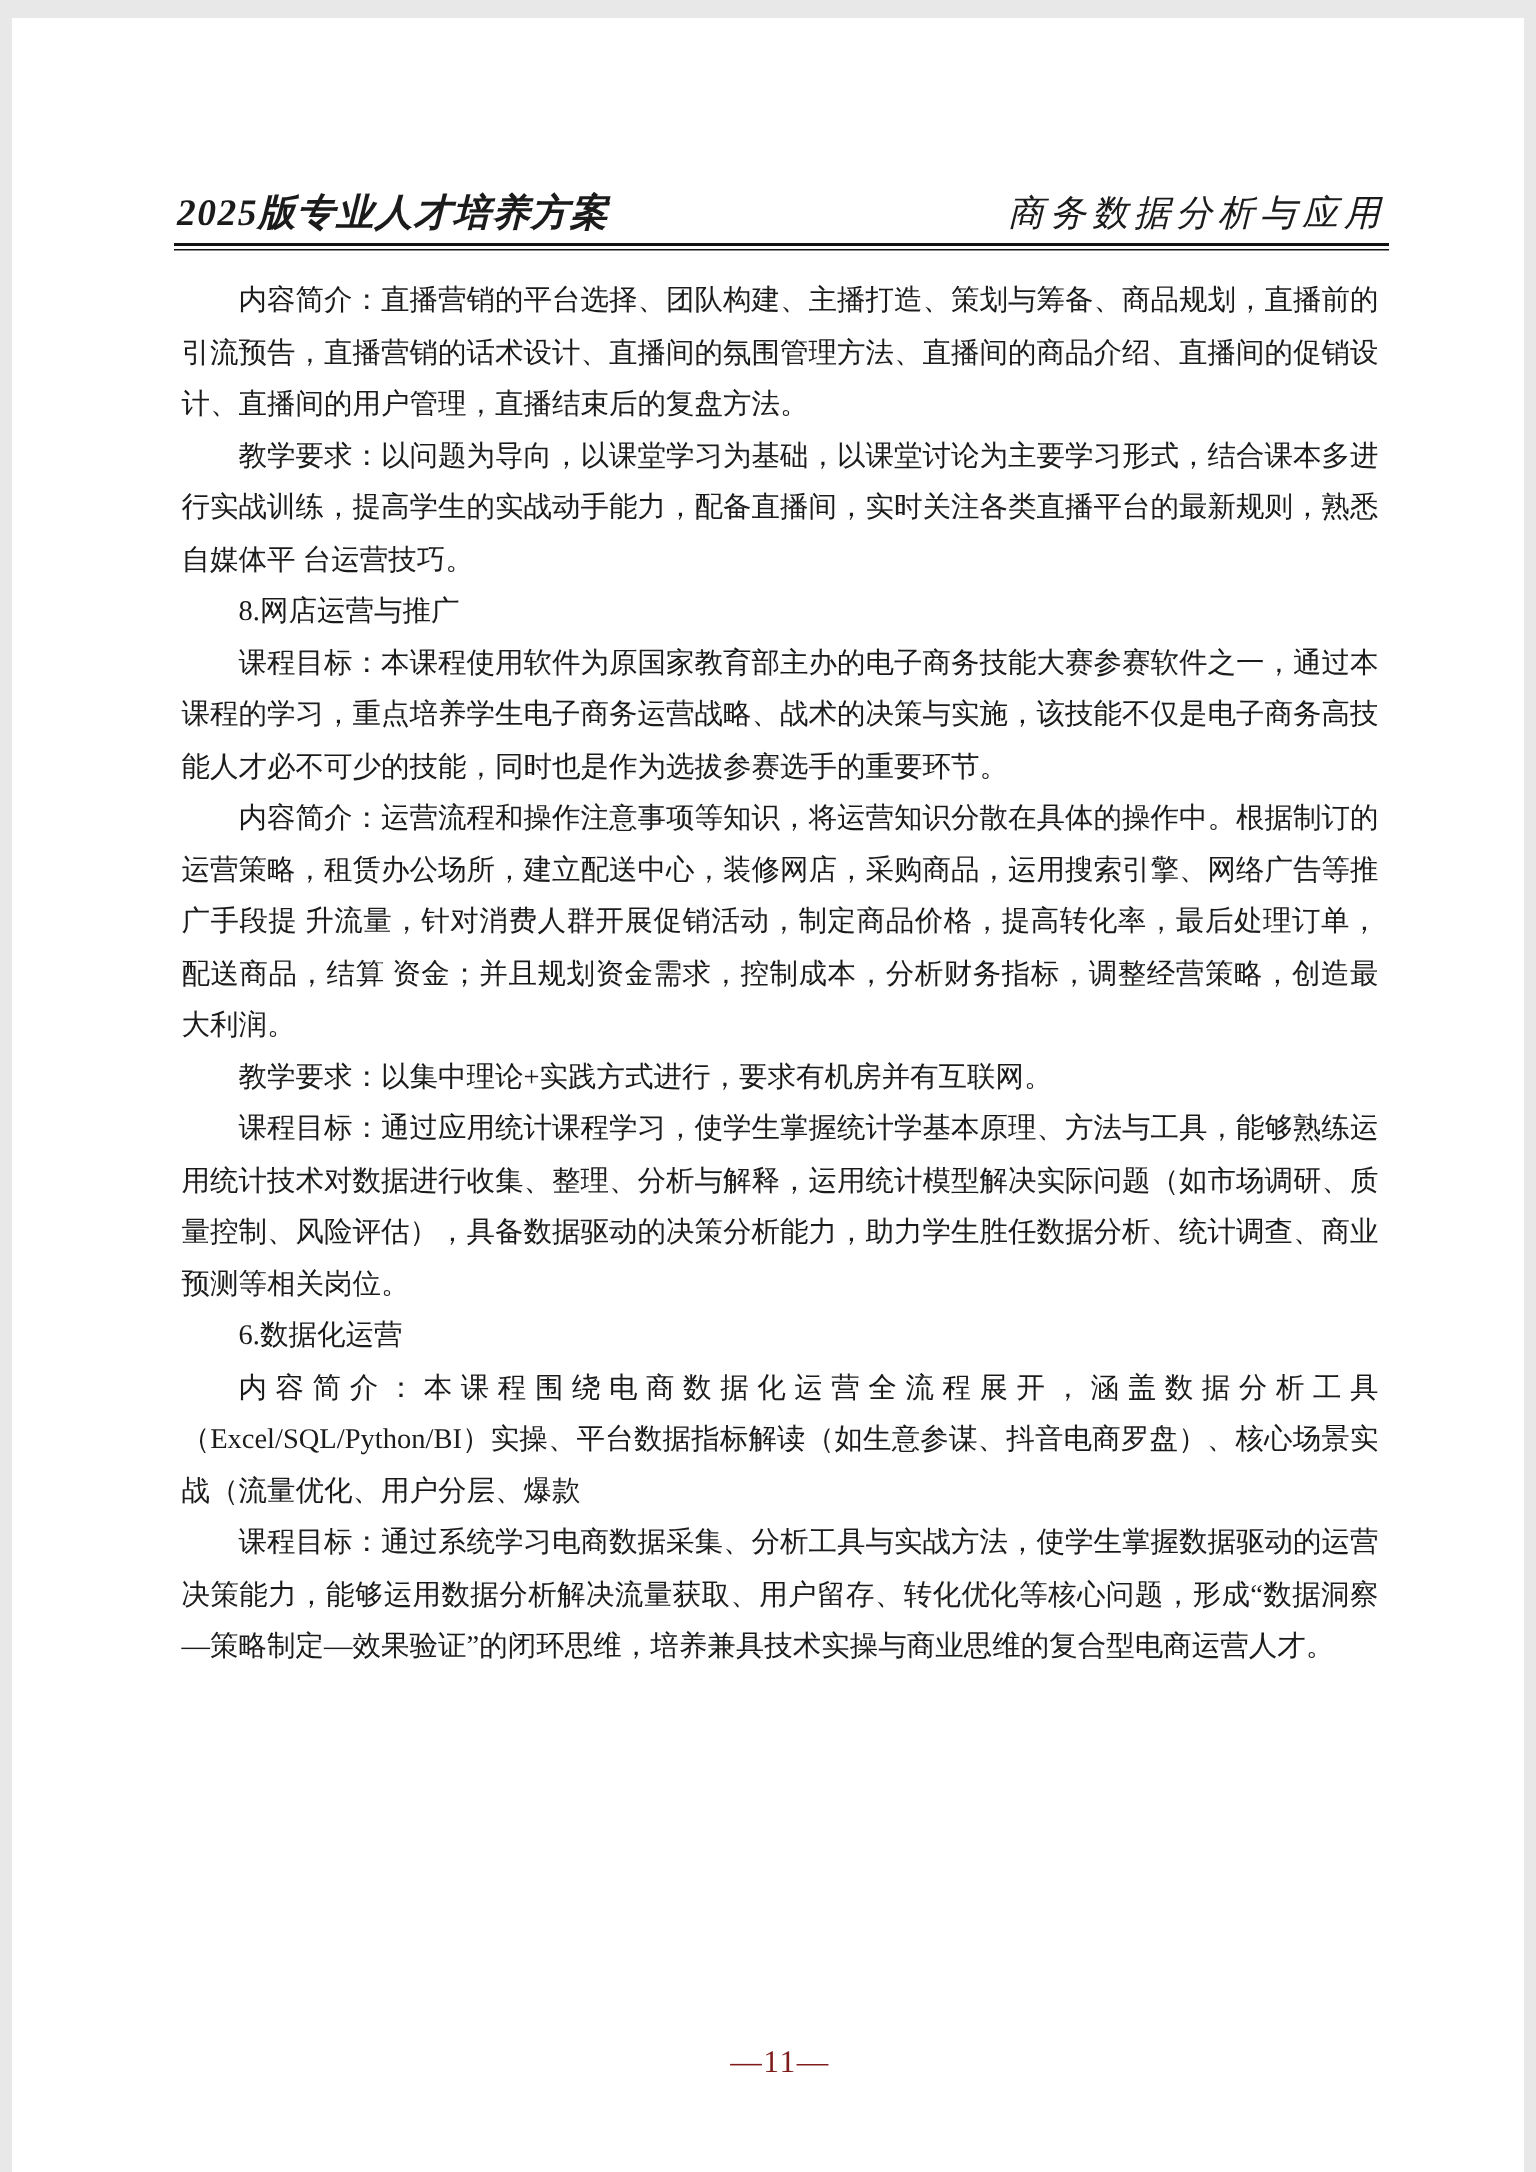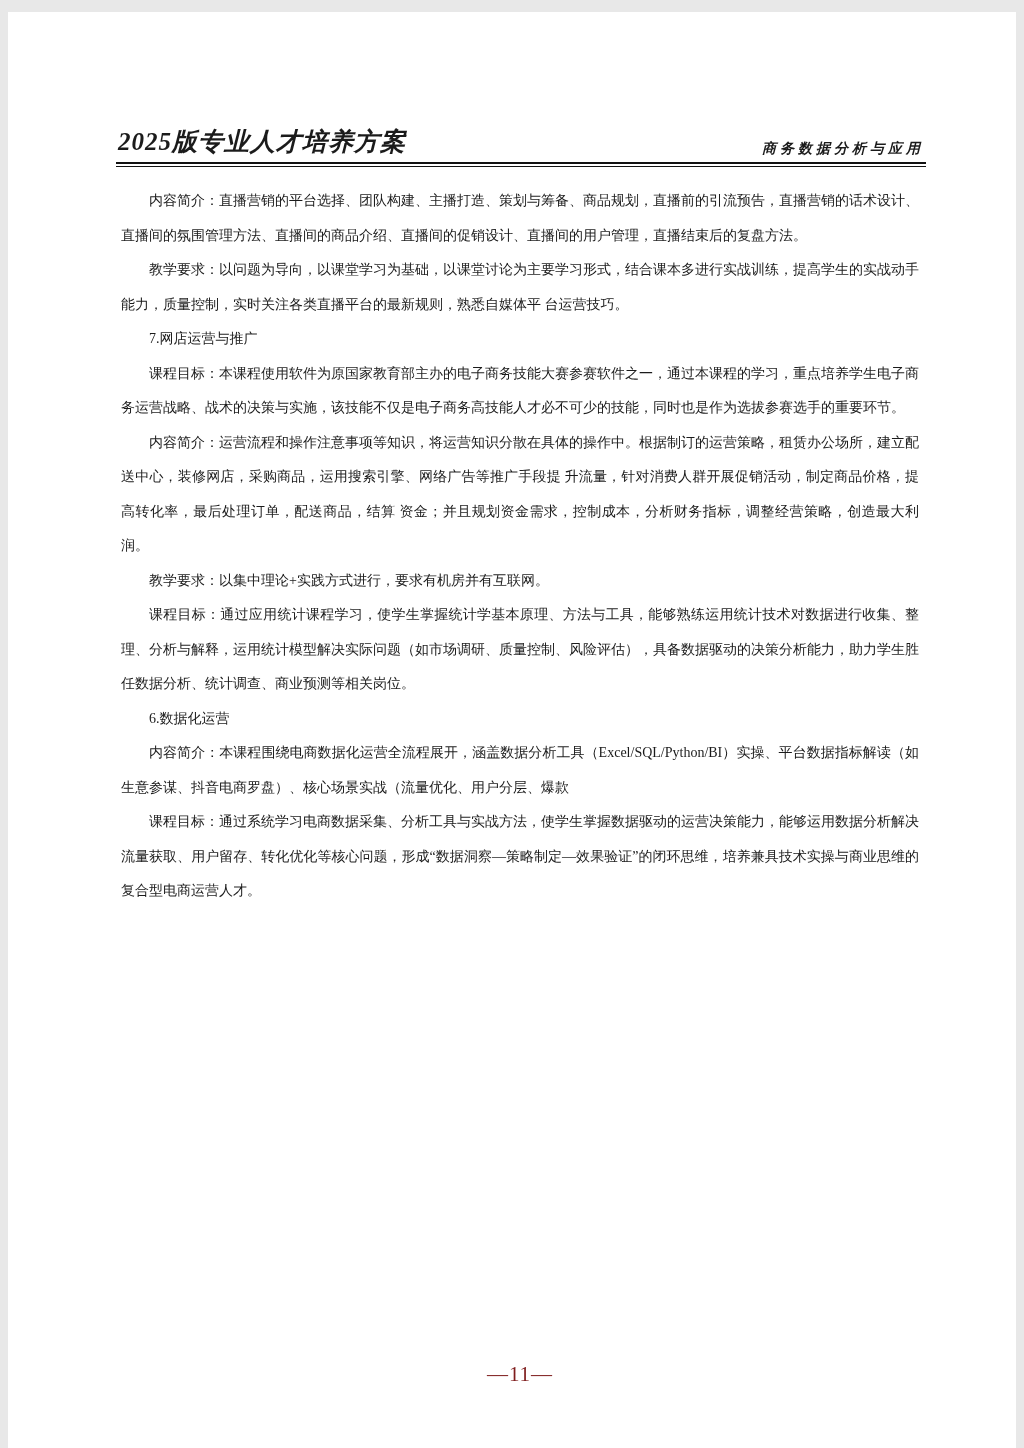--- a/index.html
+++ b/index.html
@@ -31,38 +31,38 @@
     padding: 0 2px 4px 2px;
   }
   .header-left {
     font-size: 25px;
     font-weight: bold;
     font-style: italic;
     letter-spacing: 1px;
     white-space: nowrap;
   }
   .header-right {
-    font-size: 14px;
-    font-weight: bold;
+    font-size: 24px;
+    font-weight: normal;
     font-style: italic;
     letter-spacing: 4px;
     white-space: nowrap;
   }
   .header-rule {
     height: 2px;
     border-top: 2.5px solid #121212;
     border-bottom: 1.5px solid #121212;
   }
   
   .content {
     position: absolute;
     left: 113px;
     top: 172px;
     width: 798px;
-    font-size: 14px;
+    font-size: 19px;
     line-height: 34.5px;
     text-align: justify;
     text-justify: inter-character;
   }
   .content p {
     margin: 0;
     padding: 0;
     text-indent: 2em;
   }
   
@@ -85,22 +85,22 @@
   <div class="header">
     <div class="header-titles">
       <span class="header-left">2025版专业人才培养方案</span>
       <span class="header-right">商务数据分析与应用</span>
     </div>
     <div class="header-rule"></div>
   </div>
 
   <div class="content">
     <p>内容简介：直播营销的平台选择、团队构建、主播打造、策划与筹备、商品规划，直播前的引流预告，直播营销的话术设计、直播间的氛围管理方法、直播间的商品介绍、直播间的促销设计、直播间的用户管理，直播结束后的复盘方法。</p>
-    <p>教学要求：以问题为导向，以课堂学习为基础，以课堂讨论为主要学习形式，结合课本多进行实战训练，提高学生的实战动手能力，质量控制，实时关注各类直播平台的最新规则，熟悉自媒体平 台运营技巧。</p>
-    <p>7.网店运营与推广</p>
+    <p>教学要求：以问题为导向，以课堂学习为基础，以课堂讨论为主要学习形式，结合课本多进行实战训练，提高学生的实战动手能力，配备直播间，实时关注各类直播平台的最新规则，熟悉自媒体平 台运营技巧。</p>
+    <p>8.网店运营与推广</p>
     <p>课程目标：本课程使用软件为原国家教育部主办的电子商务技能大赛参赛软件之一，通过本课程的学习，重点培养学生电子商务运营战略、战术的决策与实施，该技能不仅是电子商务高技能人才必不可少的技能，同时也是作为选拔参赛选手的重要环节。</p>
     <p>内容简介：运营流程和操作注意事项等知识，将运营知识分散在具体的操作中。根据制订的运营策略，租赁办公场所，建立配送中心，装修网店，采购商品，运用搜索引擎、网络广告等推广手段提 升流量，针对消费人群开展促销活动，制定商品价格，提高转化率，最后处理订单，配送商品，结算 资金；并且规划资金需求，控制成本，分析财务指标，调整经营策略，创造最大利润。</p>
     <p>教学要求：以集中理论+实践方式进行，要求有机房并有互联网。</p>
     <p>课程目标：通过应用统计课程学习，使学生掌握统计学基本原理、方法与工具，能够熟练运用统计技术对数据进行收集、整理、分析与解释，运用统计模型解决实际问题（如市场调研、质量控制、风险评估），具备数据驱动的决策分析能力，助力学生胜任数据分析、统计调查、商业预测等相关岗位。</p>
     <p>6.数据化运营</p>
     <p>内容简介：本课程围绕电商数据化运营全流程展开，涵盖数据分析工具（Excel/SQL/Python/BI）实操、平台数据指标解读（如生意参谋、抖音电商罗盘）、核心场景实战（流量优化、用户分层、爆款</p>
     <p>课程目标：通过系统学习电商数据采集、分析工具与实战方法，使学生掌握数据驱动的运营决策能力，能够运用数据分析解决流量获取、用户留存、转化优化等核心问题，形成“数据洞察—策略制定—效果验证”的闭环思维，培养兼具技术实操与商业思维的复合型电商运营人才。</p>
   </div>
 
   <div class="footer">

